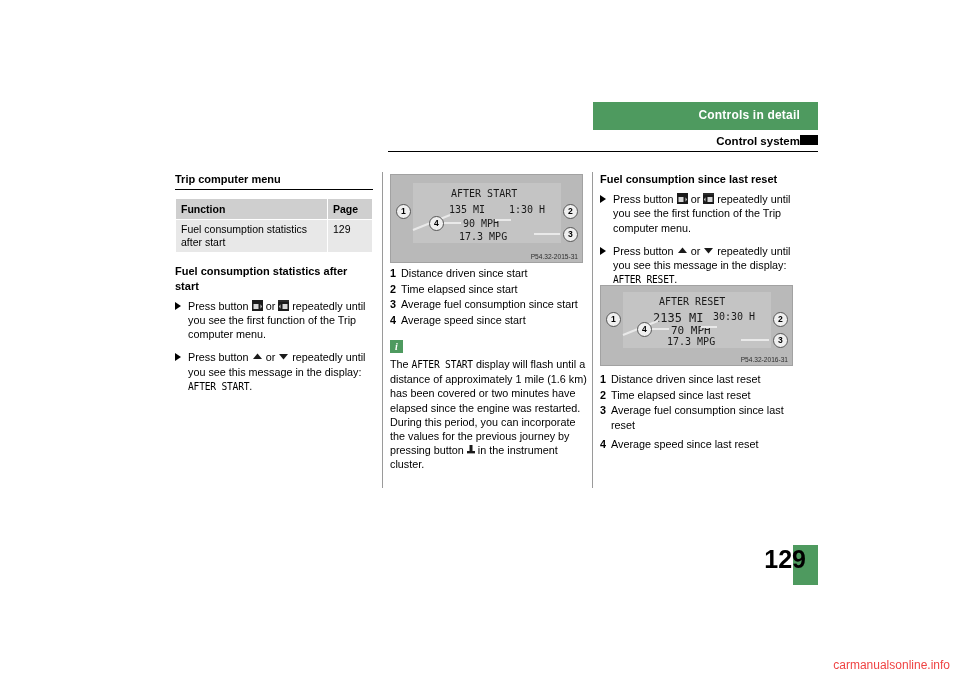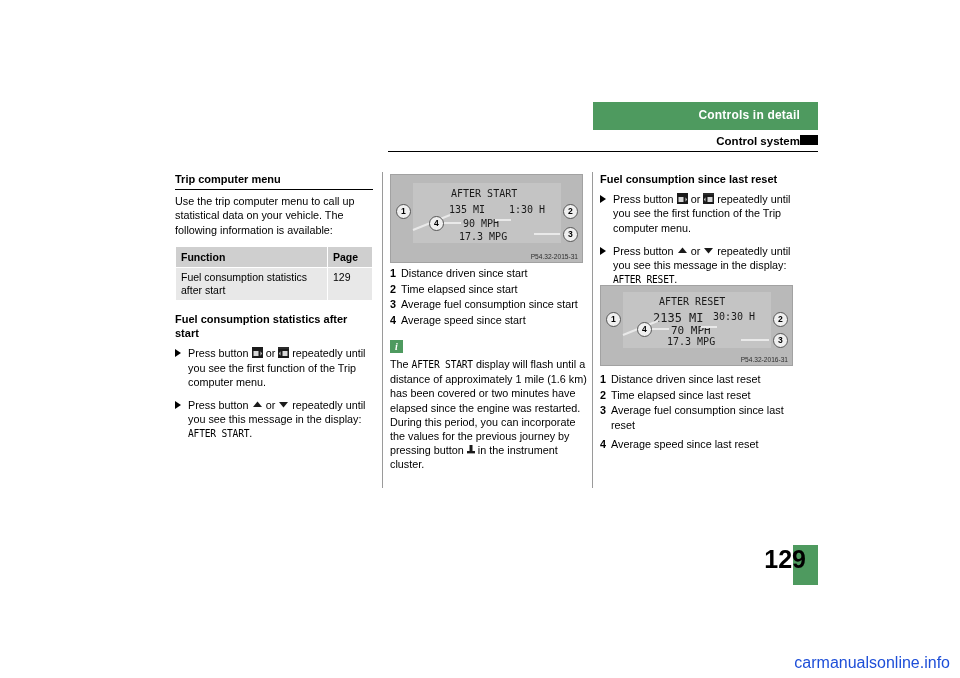--- a/index.html
+++ b/index.html
@@ -267,22 +267,22 @@
     left: 600px;
     top: 285px;
     width: 191px;
     height: 79px;
   }
 
   .wm {
     position: absolute;
     right: 10px;
     bottom: 6px;
-    font-size: 16px;
-    color: #1d4ed8;
+    font-size: 12px;
+    color: #ef4444;
     font-family: "Liberation Sans", sans-serif;
   }
 
   
   .btn-glyph {
     display: inline-block;
     width: 11px;
     height: 9px;
     background: #1b1b1b;
     vertical-align: -1px;
@@ -309,21 +309,20 @@
 </div>
 <div class="sub-title">Control system</div>
 <div class="sub-block"></div>
 <div class="sub-rule"></div>
 
 <div class="col-divider div1"></div>
 <div class="col-divider div2"></div>
 
 <div class="col col1">
   <h3 class="sec">Trip computer menu</h3>
-  <p class="body">Use the trip computer menu to call up statistical data on your vehicle. The following information is available:</p>
 
   <table class="fn">
     <thead>
       <tr>
         <th>Function</th>
         <th class="pg">Page</th>
       </tr>
     </thead>
     <tbody>
       <tr>

